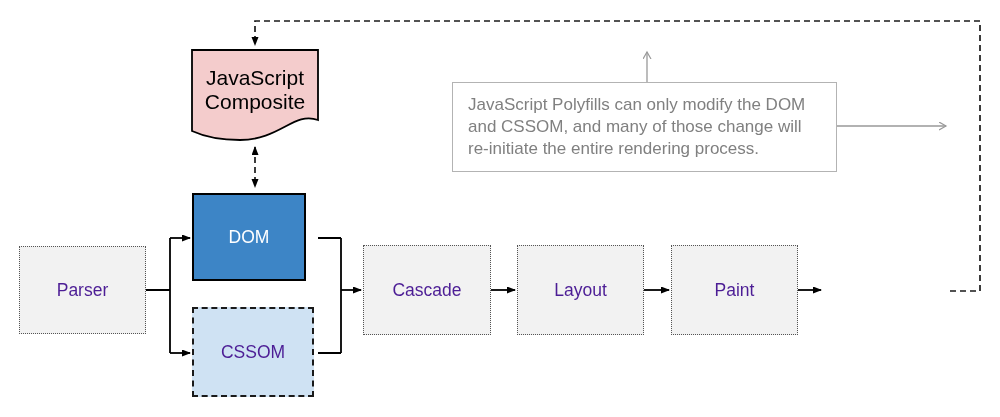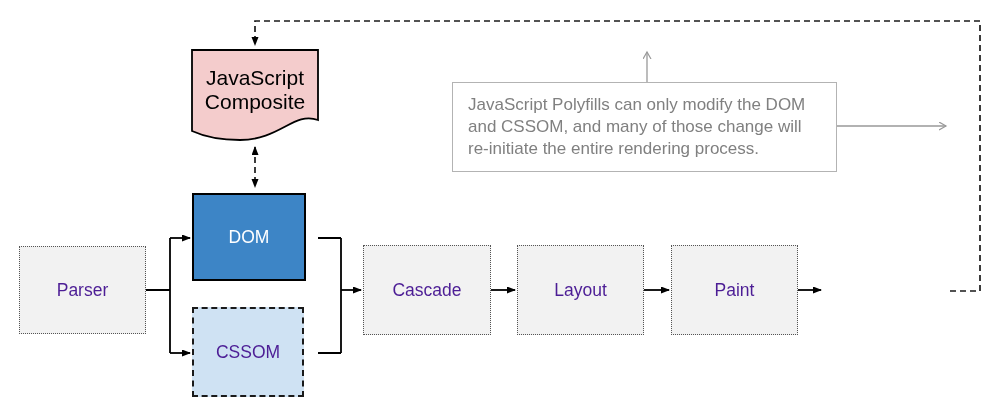--- a/index.html
+++ b/index.html
@@ -35,21 +35,21 @@
   .node-layout    { left: 517px; top: 245px; width: 127px; height: 90px; }
   .node-paint     { left: 671px; top: 245px; width: 127px; height: 90px; }
   .node-composite { left: 823px; top: 245px; width: 127px; height: 91px; }
   .node-dom {
     left: 192px; top: 193px; width: 114px; height: 88px;
     background: #3d85c6;
     border: 2px solid #000000;
     color: #ffffff;
   }
   .node-cssom {
-    left: 192px; top: 307px; width: 112px; height: 90px;
+    left: 192px; top: 307px; width: 122px; height: 90px;
     background: #cfe2f3;
     border: 2px dashed #1a1a1a;
   }
   .polyfill-label {
     position: absolute;
     left: 192px; top: 54px; width: 126px; height: 72px;
     display: flex;
     flex-direction: column;
     align-items: center;
     justify-content: center;

